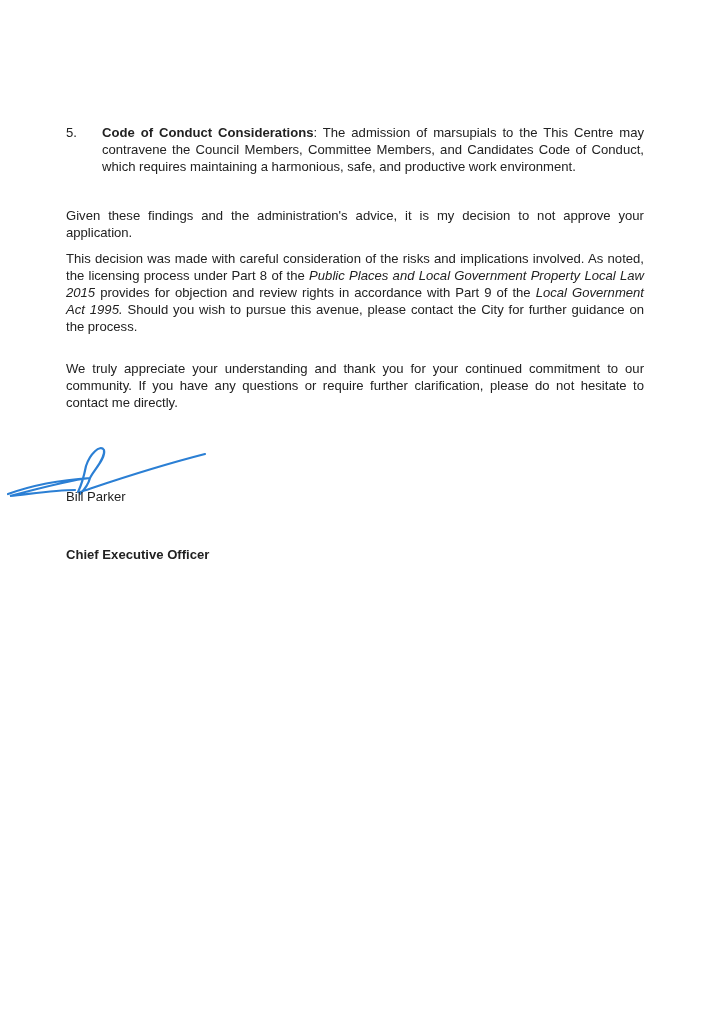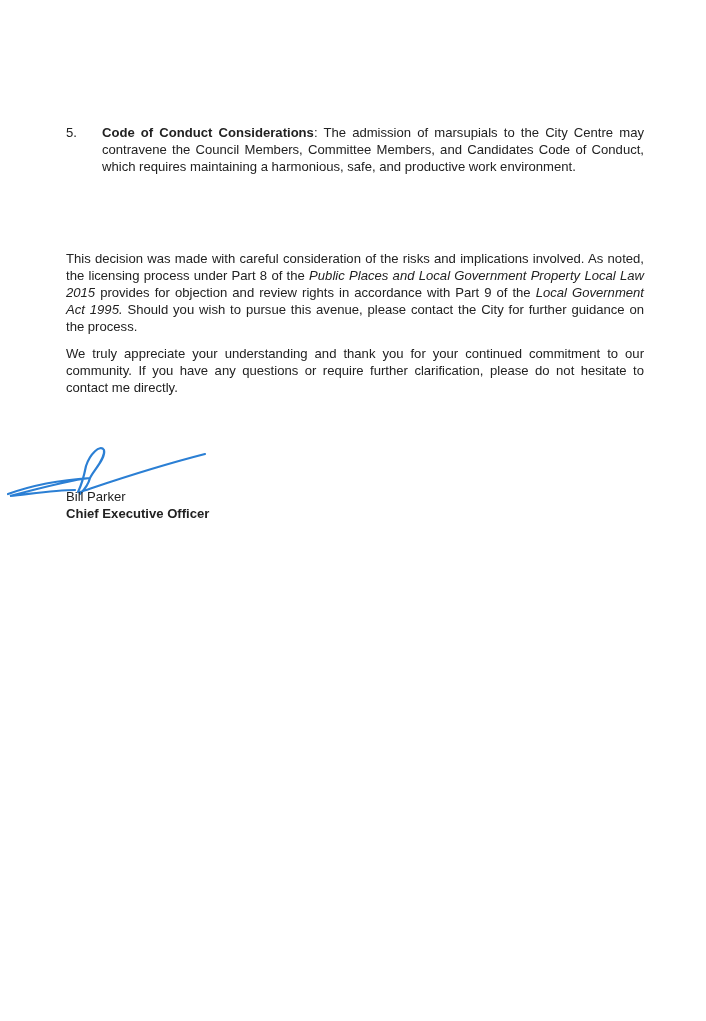--- a/index.html
+++ b/index.html
@@ -17,36 +17,37 @@
   .item .num { position: absolute; left: 0; top: 0; width: 36px; }
   .item .body { margin-left: 36px; text-align: justify; text-align-last: left; }
   .para {
     position: absolute; left: 66px; width: 578px; margin: 0;
     text-align: justify; text-align-last: left;
   }
   b { font-weight: bold; margin-top: 13px; }
   i { font-style: italic; }
   .sig { position: absolute; left: 0; top: 436px; width: 220px; height: 70px; }
   .name { position: absolute; left: 66px; top: 488px; }
-  .title { position: absolute; left: 66px; top: 505px; font-weight: bold; }
+  .title { position: absolute; left: 66px; top: 546px; font-weight: bold; }
 </style>
 </head>
 <body>
 
 <div class="page">
 
   <div class="item">
     <span class="num">5.</span>
-    <div class="body"><b>Code of Conduct Considerations</b><span>:</span><span> The admission of marsupials to the City Centre may contravene the Council Members, Committee Members, and Candidates Code of Conduct, which requires maintaining a harmonious, safe, and productive work environment.</span></div>
+    <div class="body"><b>Code of Conduct Considerations</b><span>:</span><span> The admission of marsupials to the This Centre may contravene the Council Members, Committee Members, and Candidates Code of Conduct, which requires maintaining a harmonious, safe, and productive work environment.</span></div>
   </div>
 
+  <p class="para" style="top:207px;">Given these findings and the administration's advice, it is my decision to not approve your application.</p>
 
   <p class="para" style="top:250px;"><span>This decision was made with careful consideration of the risks and implications involved. As noted, the licensing process under Part 8 of the </span><i>Public Places and Local Government Property Local Law 2015</i><span> provides for objection and review rights in accordance with Part 9 of the </span><i>Local Government Act 1995.</i><span> Should you wish to pursue this avenue, please contact the City for further guidance on the process.</span></p>
 
-  <p class="para" style="top:345px;">We truly appreciate your understanding and thank you for your continued commitment to our community.  If you have any questions or require further clarification, please do not hesitate to contact me directly.</p>
+  <p class="para" style="top:360px;">We truly appreciate your understanding and thank you for your continued commitment to our community.  If you have any questions or require further clarification, please do not hesitate to contact me directly.</p>
 
 
   <svg class="sig" viewBox="0 0 220 70">
     <path id="sigpath" d="M8,58 C30,50 60,44 90,42 C70,44 40,52 10,60 C30,58 55,54 75,54 M78,56 C82,48 84,40 86,30 C90,18 100,8 104,14 C106,22 94,34 90,42 C88,50 84,54 80,58 M80,56 C110,46 150,32 205,18" fill="none" stroke-width="2.2" stroke-linecap="round" stroke="#2b7fd4"></path>
   </svg>
 
   <div class="name">Bill Parker</div>
   <div class="title">Chief Executive Officer</div>
 </div>
 

